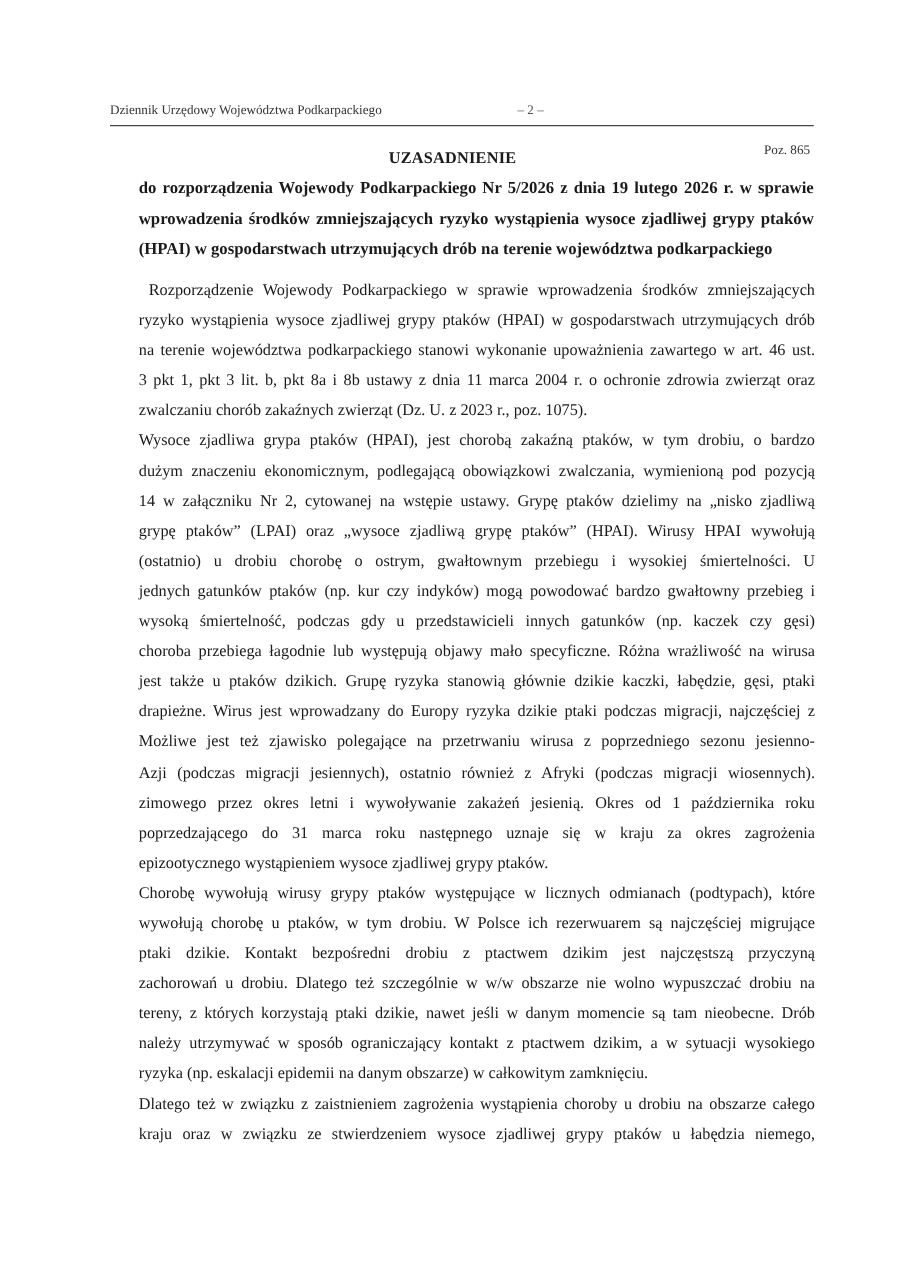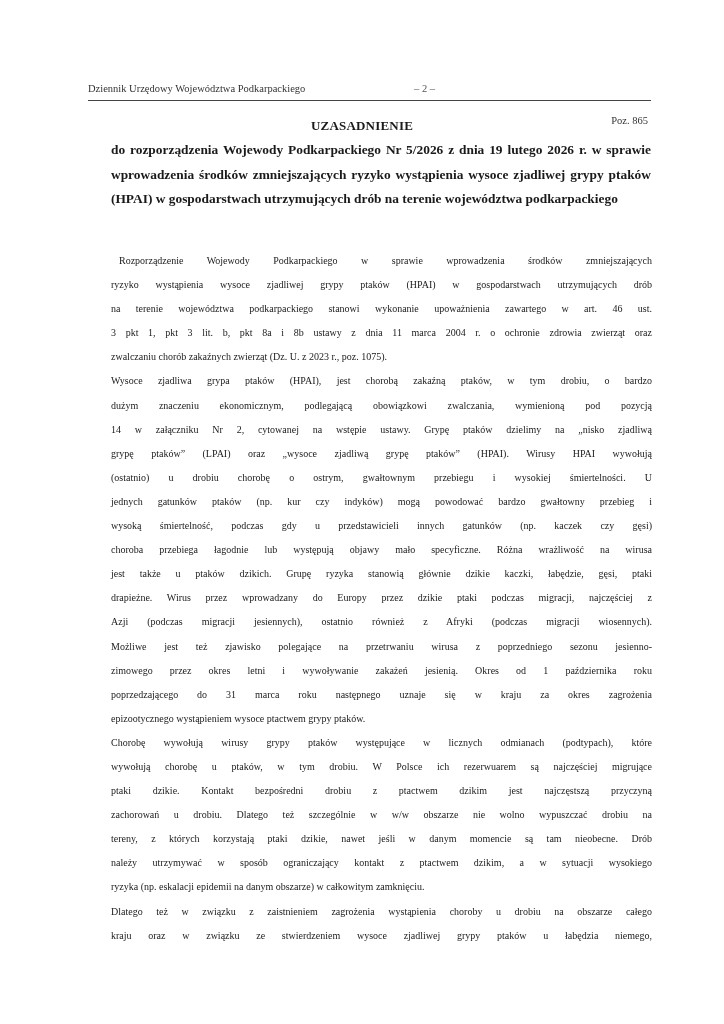--- a/index.html
+++ b/index.html
@@ -6,21 +6,21 @@
   body { width: 724px; height: 1024px; position: relative; overflow: hidden; font-family: "Liberation Serif", "DejaVu Serif", serif; color: #1a1a1a; }
   .header { position: absolute; left: 88px; top: 83px; width: 560px; height: 18px; font-size: 10.5px; color: #333; }
   .header .journal { position: absolute; left: 0; top: 0; }
   .header .pageno { position: absolute; left: 326px; top: 0; color: #555; }
   .header .poz { position: absolute; right: 0; top: 0; margin-top: 32px; }
   .header-rule { position: absolute; left: 88px; top: 100px; width: 563px; height: 1px; background: #444; }
   .title { position: absolute; left: 0; width: 724px; top: 118px; text-align: center; font-weight: bold; font-size: 13px; letter-spacing: 0.2px; }
   .subtitle { position: absolute; left: 111px; width: 540px; font-weight: bold; font-size: 13.4px; line-height: 24.5px; top: 138px; }
   .subtitle .ln, .body .ln { display: block; white-space: nowrap; }
   .just { text-align: justify; text-align-last: justify; }
-  .body { position: absolute; left: 111px; width: 541px; font-size: 10px; line-height: 24.1px; top: 249px; }
+  .body { position: absolute; left: 111px; width: 541px; font-size: 13px; line-height: 24.1px; top: 220px; }
   .indent { padding-left: 8px; }
 </style>
 </head>
 <body>
 
 <div class="header">
   <span class="journal">Dziennik Urzędowy Województwa Podkarpackiego</span>
   <span class="pageno">– 2 –</span>
   <span class="poz">Poz. 865</span>
 </div>
@@ -44,26 +44,26 @@
 
   <span class="ln just">Wysoce zjadliwa grypa ptaków (HPAI), jest chorobą zakaźną ptaków, w tym drobiu, o bardzo</span>
   <span class="ln just">dużym znaczeniu ekonomicznym, podlegającą obowiązkowi zwalczania, wymienioną pod pozycją</span>
   <span class="ln just">14 w załączniku Nr 2, cytowanej na wstępie ustawy. Grypę ptaków dzielimy na „nisko zjadliwą</span>
   <span class="ln just">grypę ptaków” (LPAI) oraz „wysoce zjadliwą grypę ptaków” (HPAI). Wirusy HPAI wywołują</span>
   <span class="ln just">(ostatnio) u drobiu chorobę o ostrym, gwałtownym przebiegu i wysokiej śmiertelności. U</span>
   <span class="ln just">jednych gatunków ptaków (np. kur czy indyków) mogą powodować bardzo gwałtowny przebieg i</span>
   <span class="ln just">wysoką śmiertelność, podczas gdy u przedstawicieli innych gatunków (np. kaczek czy gęsi)</span>
   <span class="ln just">choroba przebiega łagodnie lub występują objawy mało specyficzne. Różna wrażliwość na wirusa</span>
   <span class="ln just">jest także u ptaków dzikich. Grupę ryzyka stanowią głównie dzikie kaczki, łabędzie, gęsi, ptaki</span>
-  <span class="ln just">drapieżne. Wirus przez wprowadzany do Europy przez dzikie ptaki podczas migracji, najczęściej z</span>
+  <span class="ln just">drapieżne. Wirus jest wprowadzany do Europy ryzyka dzikie ptaki podczas migracji, najczęściej z</span>
+  <span class="ln just">Możliwe jest też zjawisko polegające na przetrwaniu wirusa z poprzedniego sezonu jesienno-</span>
   <span class="ln just">Azji (podczas migracji jesiennych), ostatnio również z Afryki (podczas migracji wiosennych).</span>
-  <span class="ln just">Możliwe jest też zjawisko polegające na przetrwaniu wirusa z poprzedniego sezonu jesienno-</span>
   <span class="ln just">zimowego przez okres letni i wywoływanie zakażeń jesienią. Okres od 1 października roku</span>
   <span class="ln just">poprzedzającego do 31 marca roku następnego uznaje się w kraju za okres zagrożenia</span>
-  <span class="ln">epizootycznego wystąpieniem wysoce ptactwem grypy ptaków.</span>
+  <span class="ln">epizootycznego wystąpieniem wysoce zjadliwej grypy ptaków.</span>
 
   <span class="ln just">Chorobę wywołują wirusy grypy ptaków występujące w licznych odmianach (podtypach), które</span>
   <span class="ln just">wywołują chorobę u ptaków, w tym drobiu. W Polsce ich rezerwuarem są najczęściej migrujące</span>
   <span class="ln just">ptaki dzikie. Kontakt bezpośredni drobiu z ptactwem dzikim jest najczęstszą przyczyną</span>
   <span class="ln just">zachorowań u drobiu. Dlatego też szczególnie w w/w obszarze nie wolno wypuszczać drobiu na</span>
   <span class="ln just">tereny, z których korzystają ptaki dzikie, nawet jeśli w danym momencie są tam nieobecne. Drób</span>
   <span class="ln just">należy utrzymywać w sposób ograniczający kontakt z ptactwem dzikim, a w sytuacji wysokiego</span>
   <span class="ln">ryzyka (np. eskalacji epidemii na danym obszarze) w całkowitym zamknięciu.</span>
 
   <span class="ln just">Dlatego też w związku z zaistnieniem zagrożenia wystąpienia choroby u drobiu na obszarze całego</span>

